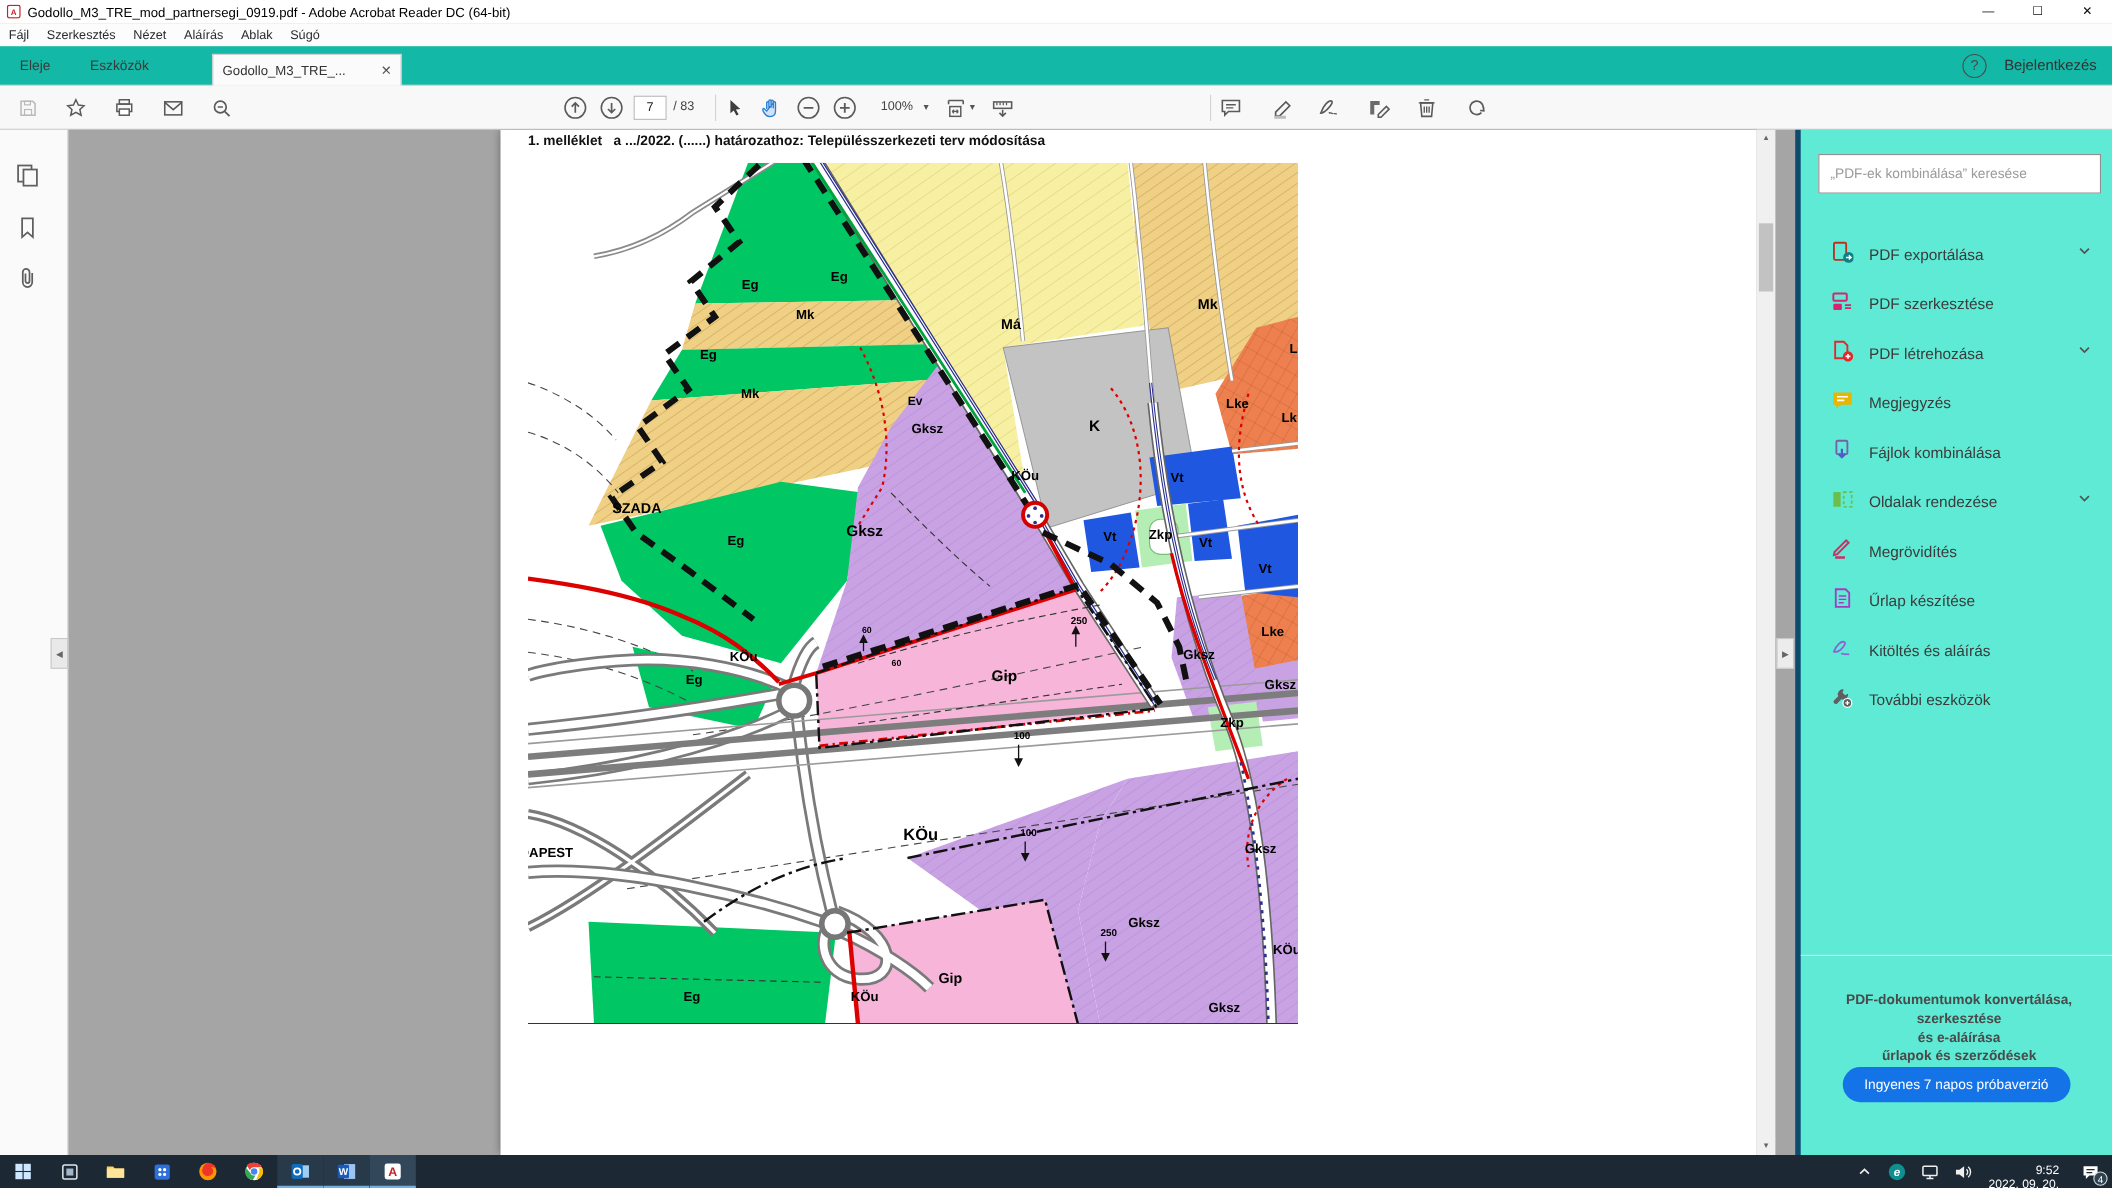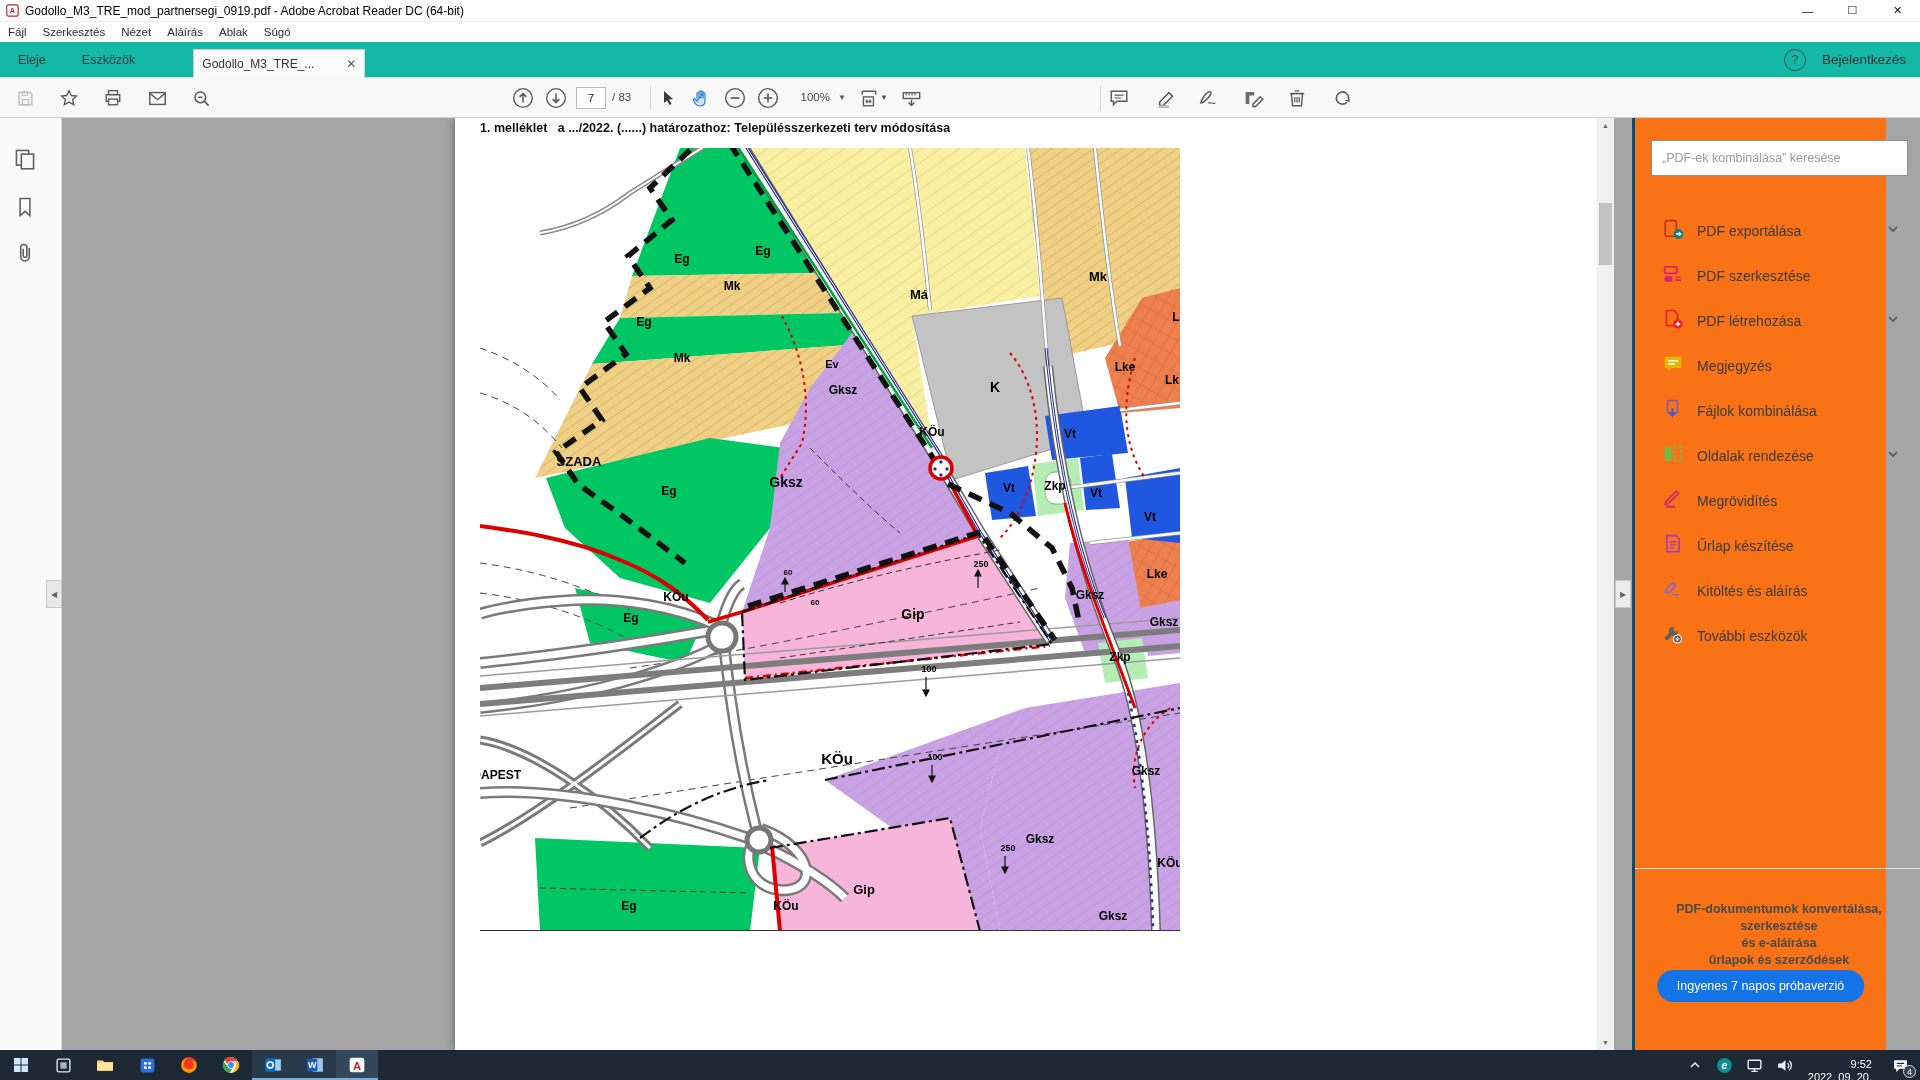--- a/index.html
+++ b/index.html
@@ -60,22 +60,22 @@
 
   
   #scrollbar { position:absolute; left:1597px; top:0; width:17px; height:932px; background:#f0f0f0; }
   #sb-thumb { position:absolute; left:2px; top:85px; width:13px; height:62px; background:#c2c2c2; }
   .sb-arrow { position:absolute; left:0; width:17px; height:15px; display:flex; align-items:center;
     justify-content:center; font-size:7px; color:#666; }
   #collapse-right { position:absolute; left:1615px; top:462px; width:16px; height:28px; background:#ececec;
     border:1px solid #c8c8c8; display:flex; align-items:center; justify-content:center; font-size:8px; color:#666;}
 
   
-  #rightpanel { position:absolute; left:1632px; top:0; width:254px; height:932px; background:#f97316;
-    border-left:3px solid #0c4a6e; }
+  #rightpanel { position:absolute; left:1632px; top:0; width:288px; height:932px; background:#5eead4;
+    border-left:5px solid #0c4a6e; }
   #tool-search { position:absolute; left:16px; top:22px; width:257px; height:36px; border:1px solid #8f8f8f;
     background:#fff; padding:0 10px; font-size:12.5px; color:#444; font-family:"Liberation Sans",sans-serif;}
   #tool-search::placeholder { color:#9a9a9a; }
   #tools-list { position:absolute; left:0; top:76px; width:288px; }
   .tool-row { height:45px; display:flex; align-items:flex-end; padding-left:28px; position:relative; }
   .tool-row .tico { width:20px; height:20px; margin-right:14px; flex:0 0 auto; }
   .tool-row .tlabel { font-size:14px; color:#3b3b3b; }
   .tool-row .tchev { position:absolute; right:24px; color:#555; }
   #panel-promo { position:absolute; left:0; top:750px; width:288px; border-top:1px solid #e2e2e2;
     padding:32px 10px 0 10px; text-align:center; font-size:12.5px; font-weight:bold; color:#4a4a4a;

